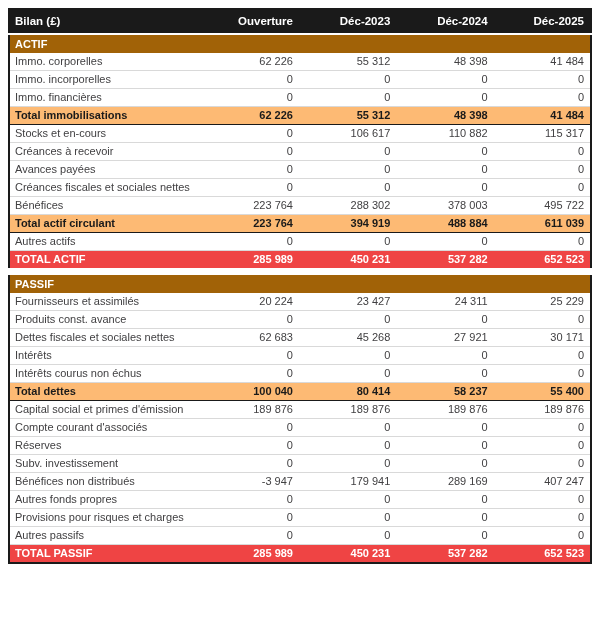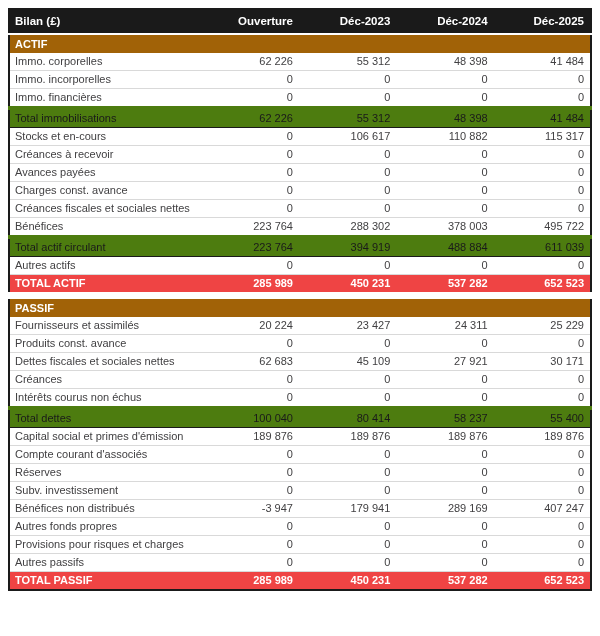--- a/index.html
+++ b/index.html
@@ -52,24 +52,24 @@
   tr.section.gap td {
     border-top: 7px solid #ffffff;
   }
 
   tr.normal td {
     background: #ffffff;
     border-bottom: 1px solid #d9d9d9;
   }
 
   tr.subtotal td {
-    background: #4d7c0f;
+    background: #fdba74;
     color: #1a1a1a;
-    font-weight: normal;
-    border-top: 4px solid #4d7c0f;
+    font-weight: bold;
+    border-top: 1px solid #4d7c0f;
     border-bottom: 1px solid #1a1a1a;
   }
 
   tr.grandtotal td {
     background: #ef4444;
     color: #ffffff;
     font-weight: bold;
     border-top: 1px solid #1a1a1a;
   }
 </style>
@@ -140,27 +140,20 @@
         <td class="num">0</td>
       </tr>
       <tr class="normal">
         <td class="label">Avances payées</td>
         <td class="num">0</td>
         <td class="num">0</td>
         <td class="num">0</td>
         <td class="num">0</td>
       </tr>
       <tr class="normal">
-        <td class="label">Charges const. avance</td>
-        <td class="num">0</td>
-        <td class="num">0</td>
-        <td class="num">0</td>
-        <td class="num">0</td>
-      </tr>
-      <tr class="normal">
         <td class="label">Créances fiscales et sociales nettes</td>
         <td class="num">0</td>
         <td class="num">0</td>
         <td class="num">0</td>
         <td class="num">0</td>
       </tr>
       <tr class="normal">
         <td class="label">Bénéfices</td>
         <td class="num">223 764</td>
         <td class="num">288 302</td>
@@ -201,26 +194,26 @@
       <tr class="normal">
         <td class="label">Produits const. avance</td>
         <td class="num">0</td>
         <td class="num">0</td>
         <td class="num">0</td>
         <td class="num">0</td>
       </tr>
       <tr class="normal">
         <td class="label">Dettes fiscales et sociales nettes</td>
         <td class="num">62 683</td>
-        <td class="num">45 109</td>
+        <td class="num">45 268</td>
         <td class="num">27 921</td>
         <td class="num">30 171</td>
       </tr>
       <tr class="normal">
-        <td class="label">Créances</td>
+        <td class="label">Intérêts</td>
         <td class="num">0</td>
         <td class="num">0</td>
         <td class="num">0</td>
         <td class="num">0</td>
       </tr>
       <tr class="normal">
         <td class="label">Intérêts courus non échus</td>
         <td class="num">0</td>
         <td class="num">0</td>
         <td class="num">0</td>

